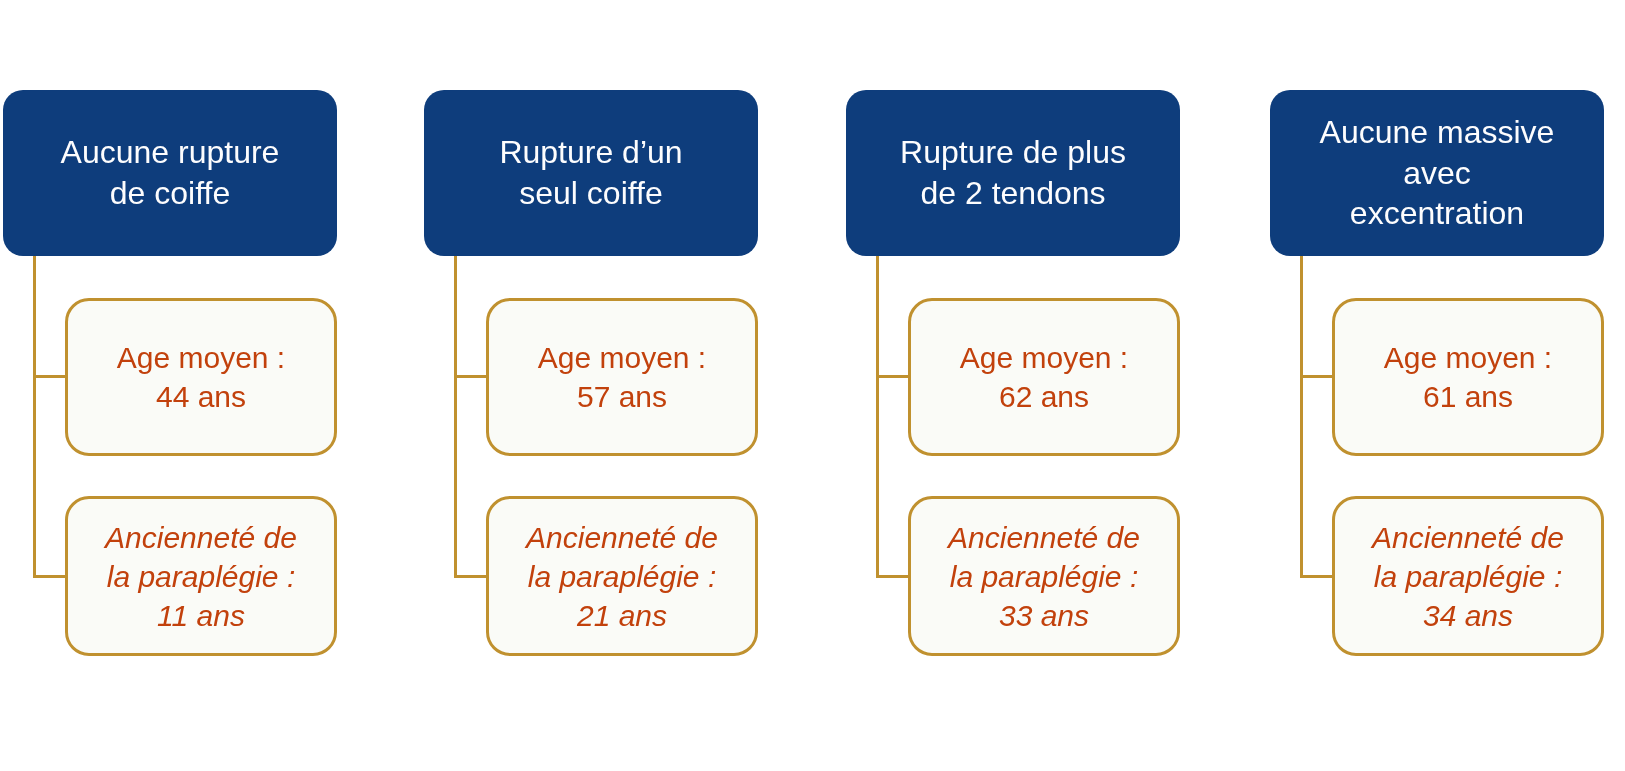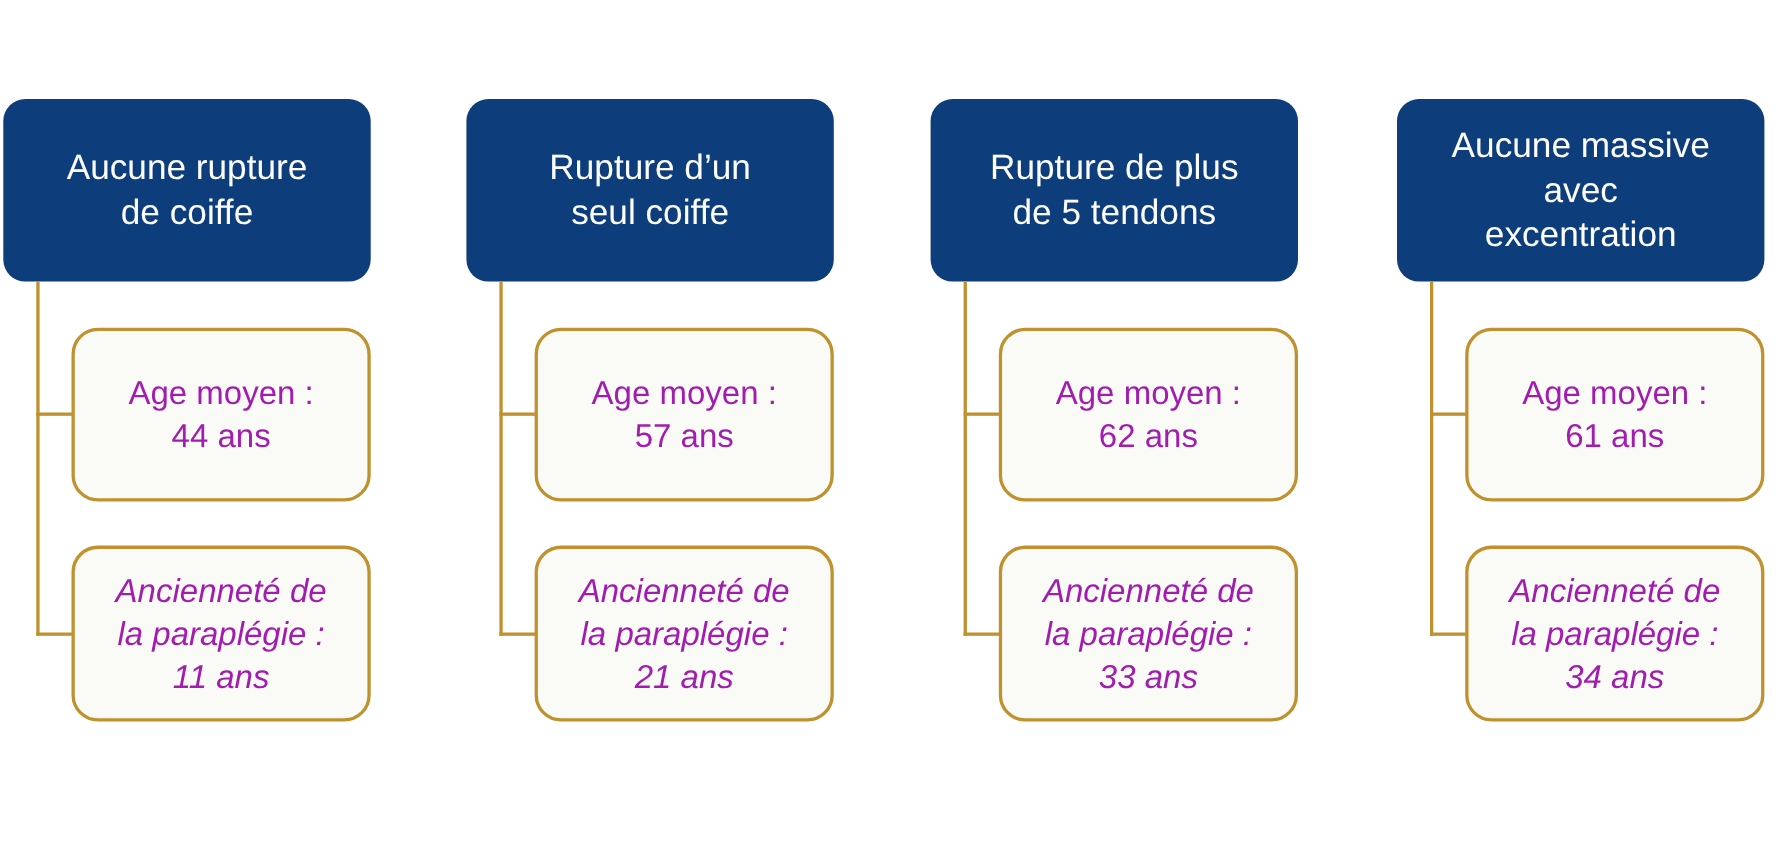--- a/index.html
+++ b/index.html
@@ -66,21 +66,21 @@
     background: #fafbf7;
     border: 3px solid #c0912f;
     border-radius: 24px;
     display: flex;
     align-items: center;
     justify-content: center;
   }
   .child-1 { top: 208px; height: 158px; }
   .child-2 { top: 406px; height: 160px; font-style: italic; }
   .child-text {
-    color: #a21caf;
+    color: #c2410c;
     font-size: 30px;
     line-height: 1.3;
     text-align: center;
     white-space: pre-line;
   }
 </style>
 </head>
 <body>
 
 <div class="canvas">
@@ -119,21 +119,21 @@
     <div class="child-box child-2">
       <div class="child-text">Ancienneté de
 la paraplégie :
 21 ans</div>
     </div>
   </div>
 
   <div class="column" style="left:846px">
     <div class="header-box">
       <div class="header-text">Rupture de plus
-de 5 tendons</div>
+de 2 tendons</div>
     </div>
     <div class="connector-v"></div>
     <div class="connector-h branch-1"></div>
     <div class="connector-h branch-2"></div>
     <div class="child-box child-1">
       <div class="child-text">Age moyen :
 62 ans</div>
     </div>
     <div class="child-box child-2">
       <div class="child-text">Ancienneté de

